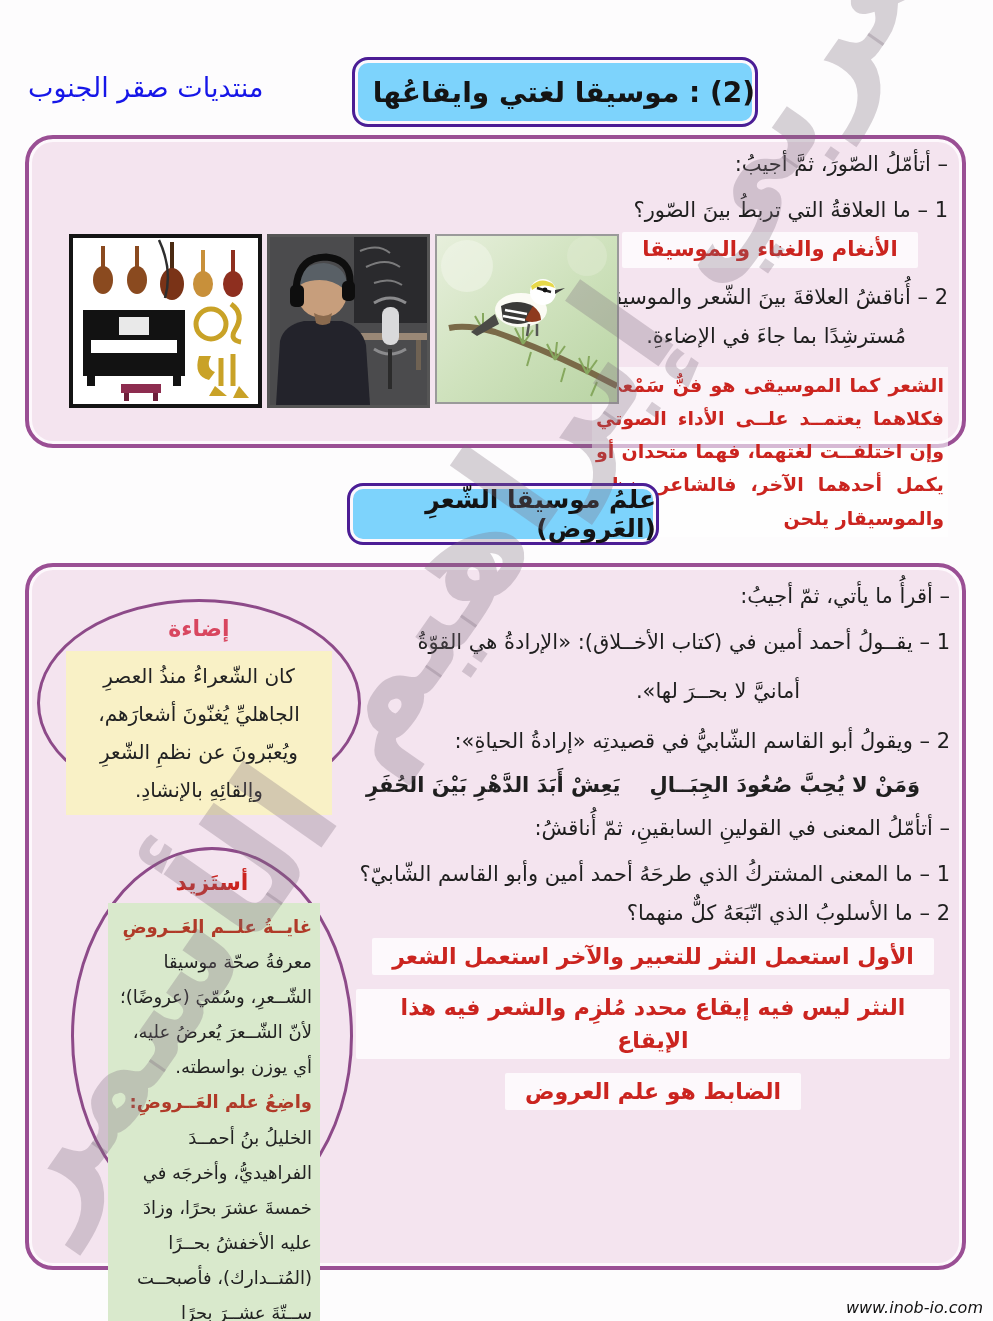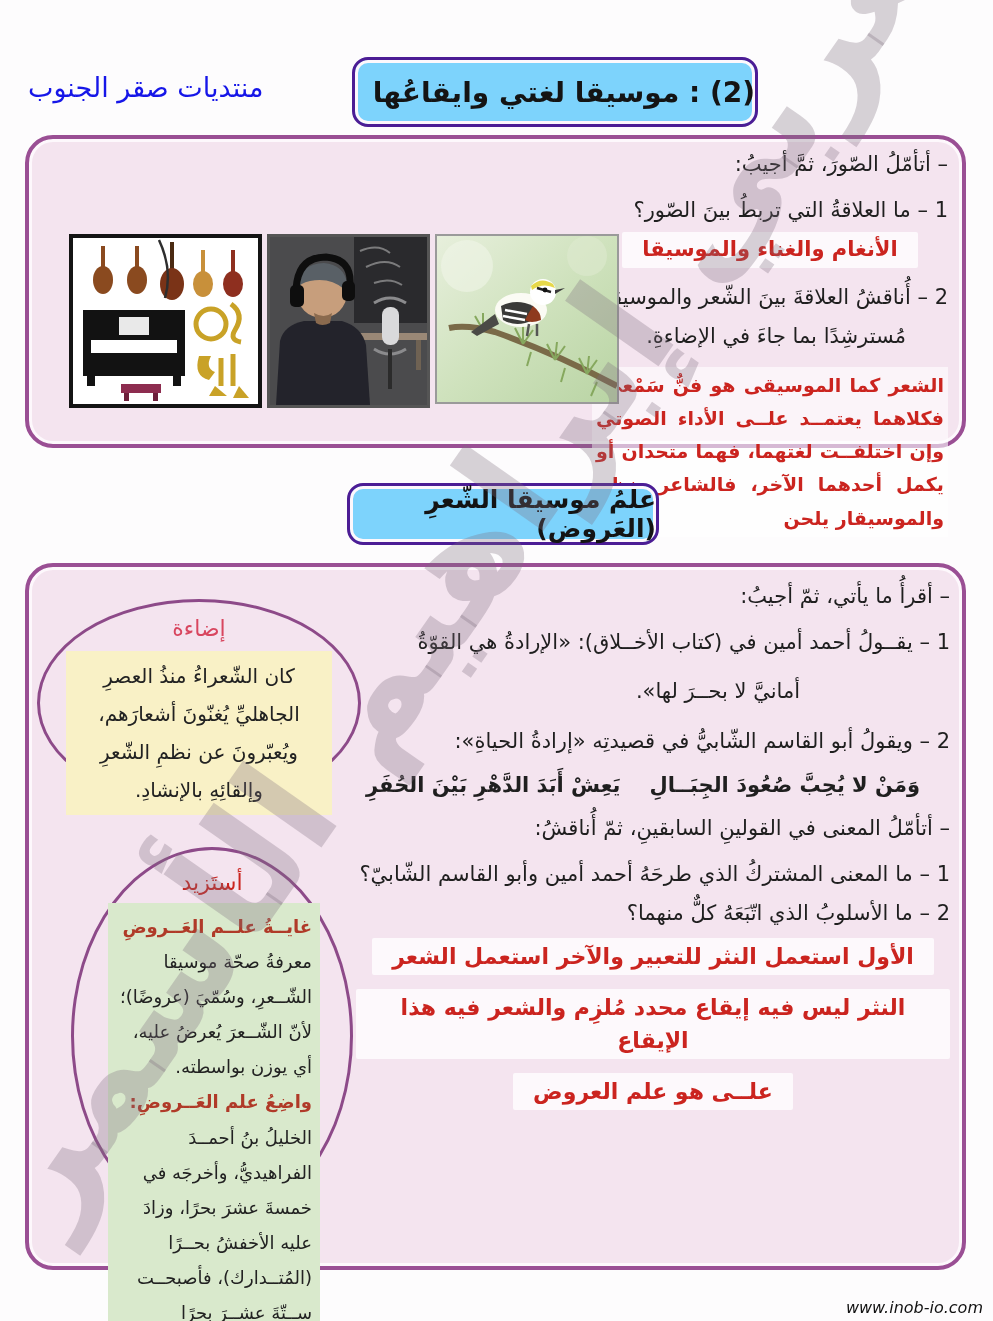--- a/index.html
+++ b/index.html
@@ -45,21 +45,21 @@
   }
   .center{text-align:center}
   .photo{
     position:absolute;top:95px;overflow:hidden;background:#fff;
   }
   .frame{border:4px solid #141414}
   .oval{
     position:absolute;border:3px solid #8d4a89;border-radius:50%;
     text-align:center;
   }
-  .oval-head{font-size:22px;font-weight:normal;color:#d8465f;margin-top:14px}
+  .oval-head{font-size:22px;font-weight:bold;color:#d8465f;margin-top:14px}
   .hl-yellow{
     background:#f9f1c6;margin:10px 26px 0 26px;padding:6px 10px;
     font-size:20px;line-height:1.9;text-align:center;color:#222;
   }
   .hl-green{
     background:#d9e9cc;margin:8px 30px 0 34px;padding:6px 8px;
     font-size:18px;line-height:1.95;text-align:right;color:#222;
   }
   .hl-green .lbl{color:#b03a28;font-weight:bold}
   .verse{
@@ -230,19 +230,19 @@
     <div class="ln">2 – ويقولُ أبو القاسم الشّابيُّ في قصيدتِه «إرادةُ الحياةِ»:</div>
     <div class="verse">
       <span>وَمَنْ لا يُحِبَّ صُعُودَ الجِبَــالِ</span>
       <span>يَعِشْ أَبَدَ الدَّهْرِ بَيْنَ الحُفَرِ</span>
     </div>
     <div class="ln">– أتأمّلُ المعنى في القولينِ السابقينِ، ثمّ أُناقشُ:</div>
     <div class="ln" style="margin-bottom:8px">1 – ما المعنى المشتركُ الذي طرحَهُ أحمد أمين وأبو القاسم الشّابيّ؟</div>
     <div class="ln" style="margin-bottom:8px">2 – ما الأسلوبُ الذي اتّبَعَهُ كلٌّ منهما؟</div>
     <div class="ln center"><span class="ans" style="font-size:22px">الأول استعمل النثر للتعبير والآخر استعمل الشعر</span></div>
     <div class="ln center"><span class="ans" style="font-size:22px">النثر ليس فيه إيقاع محدد مُلزِم والشعر فيه هذا الإيقاع</span></div>
-    <div class="ln center"><span class="ans" style="font-size:22px">علــى هو علم العروض</span></div>
+    <div class="ln center"><span class="ans" style="font-size:22px">الضابط هو علم العروض</span></div>
   </div>
 </div>
 
 <div class="diag-mark">اللسان العربي إبراهيم الأسمر</div>
 
 <div class="footer-url">www.inob-io.com</div>
 
 </body></html>

